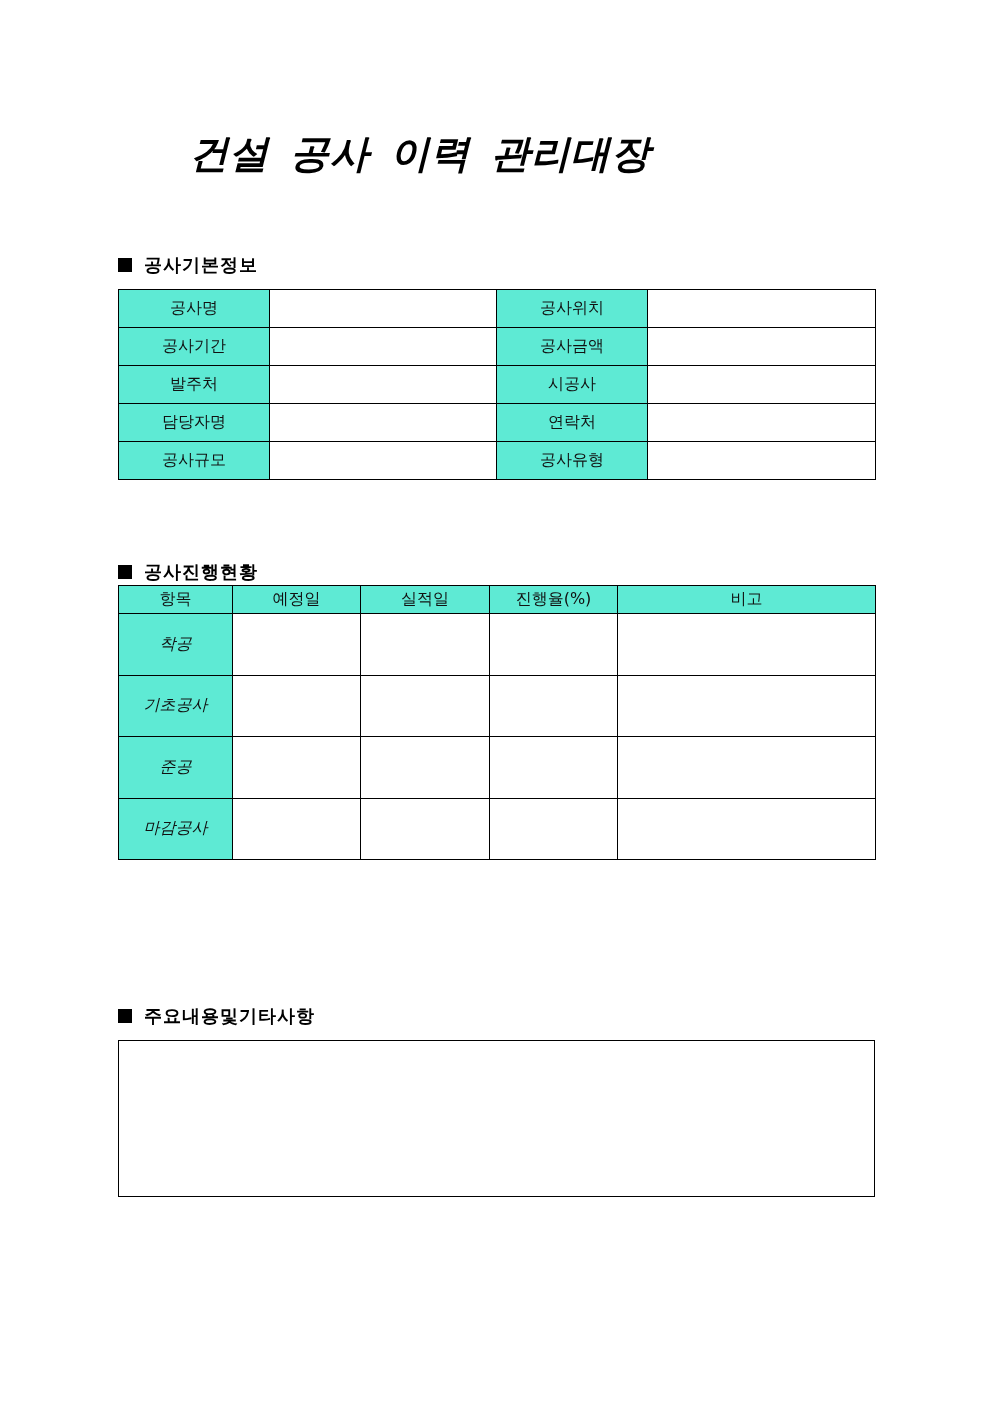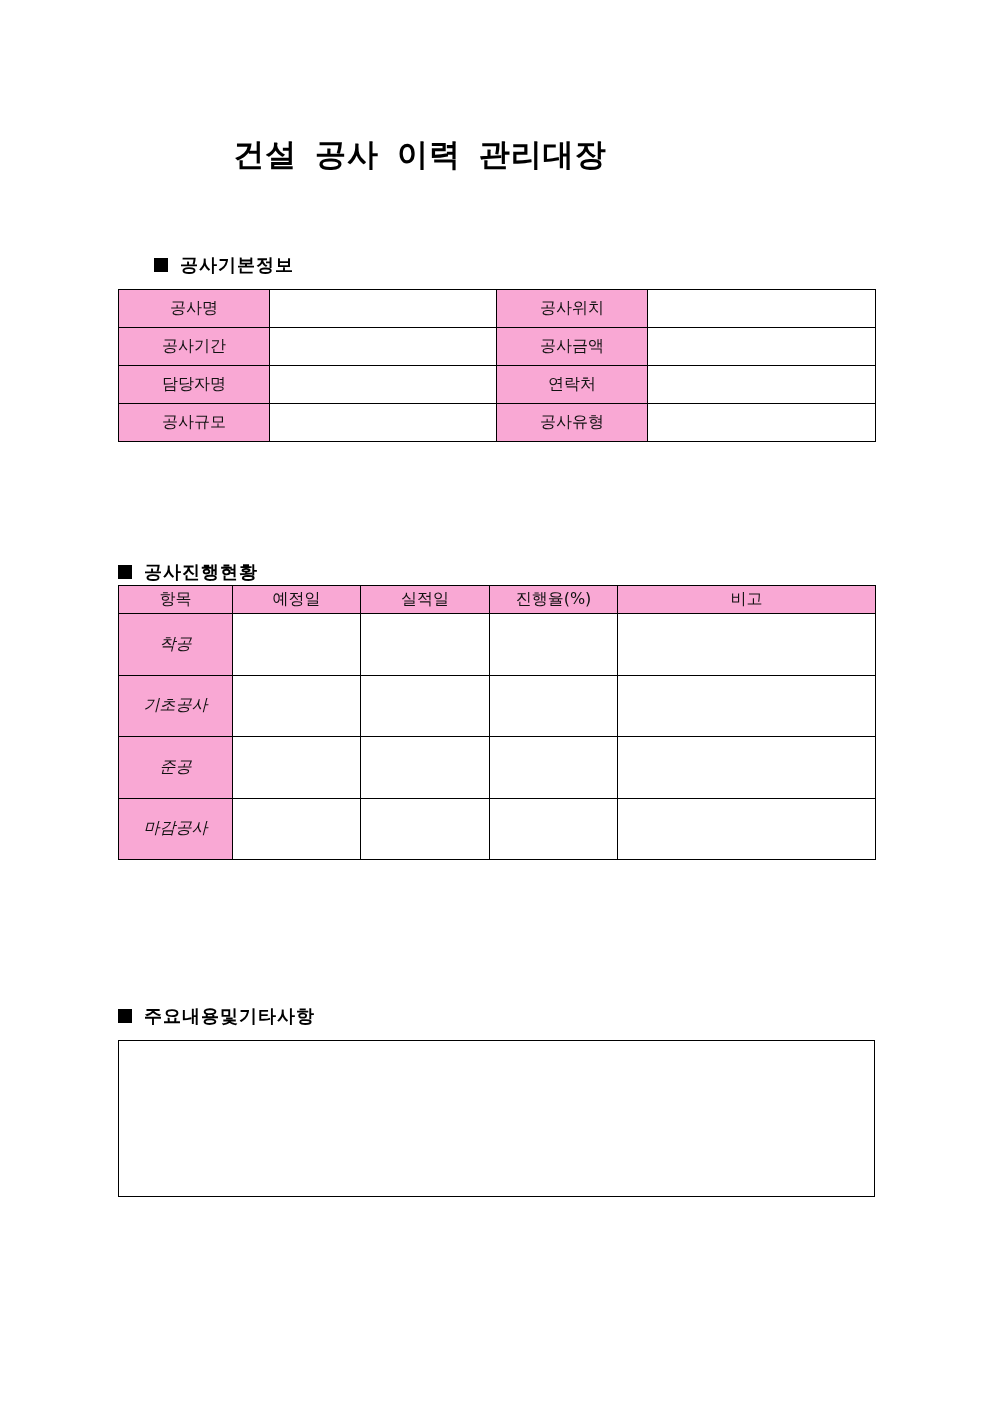--- a/index.html
+++ b/index.html
@@ -14,25 +14,26 @@
       font-family: "DejaVu Sans", "Liberation Sans", sans-serif;
       color: #000;
       overflow: hidden;
     }
     .title {
       position: absolute;
       left: 0;
       top: 134px;
       width: 840px;
       text-align: center;
-      font-size: 31px;
+      font-size: 39px;
       font-weight: bold;
       letter-spacing: 1px;
       word-spacing: 6px;
       line-height: 40px;
+      font-style: italic;
     }
     .section-heading {
       position: absolute;
       left: 118px;
       font-size: 18px;
       font-weight: bold;
       line-height: 24px;
       display: flex;
       align-items: center;
       letter-spacing: 1px;
@@ -52,21 +53,21 @@
     td, th {
       border: 1.5px solid #000;
       padding: 0;
       text-align: center;
       vertical-align: middle;
       font-size: 16px;
       font-weight: normal;
       color: #111;
     }
     .label-cell {
-      background: #f9a8d4;
+      background: #5eead4;
     }
     .value-cell {
       background: #ffffff;
     }
     #basic-info-table {
       left: 118px;
       top: 289px;
       width: 757px;
     }
     #basic-info-table tr {
@@ -92,21 +93,21 @@
       height: 155px;
       border: 1.5px solid #000;
       background: #fff;
     }
   </style>
 </head>
 <body>
 
 <div class="title">건설 공사 이력 관리대장</div>
 
-<div class="section-heading" style="top:253px;margin-left:36px;">
+<div class="section-heading" style="top:253px;">
   <span class="square"></span>
   <span>공사기본정보</span>
 </div>
 
 <table id="basic-info-table">
   <colgroup>
     <col style="width:151px">
     <col style="width:227px">
     <col style="width:151px">
     <col style="width:228px">
@@ -115,20 +116,26 @@
     <tr>
       <td class="label-cell">공사명</td>
       <td class="value-cell"></td>
       <td class="label-cell">공사위치</td>
       <td class="value-cell"></td>
     </tr>
     <tr>
       <td class="label-cell">공사기간</td>
       <td class="value-cell"></td>
       <td class="label-cell">공사금액</td>
+      <td class="value-cell"></td>
+    </tr>
+    <tr>
+      <td class="label-cell">발주처</td>
+      <td class="value-cell"></td>
+      <td class="label-cell">시공사</td>
       <td class="value-cell"></td>
     </tr>
     <tr>
       <td class="label-cell">담당자명</td>
       <td class="value-cell"></td>
       <td class="label-cell">연락처</td>
       <td class="value-cell"></td>
     </tr>
     <tr>
       <td class="label-cell">공사규모</td>

